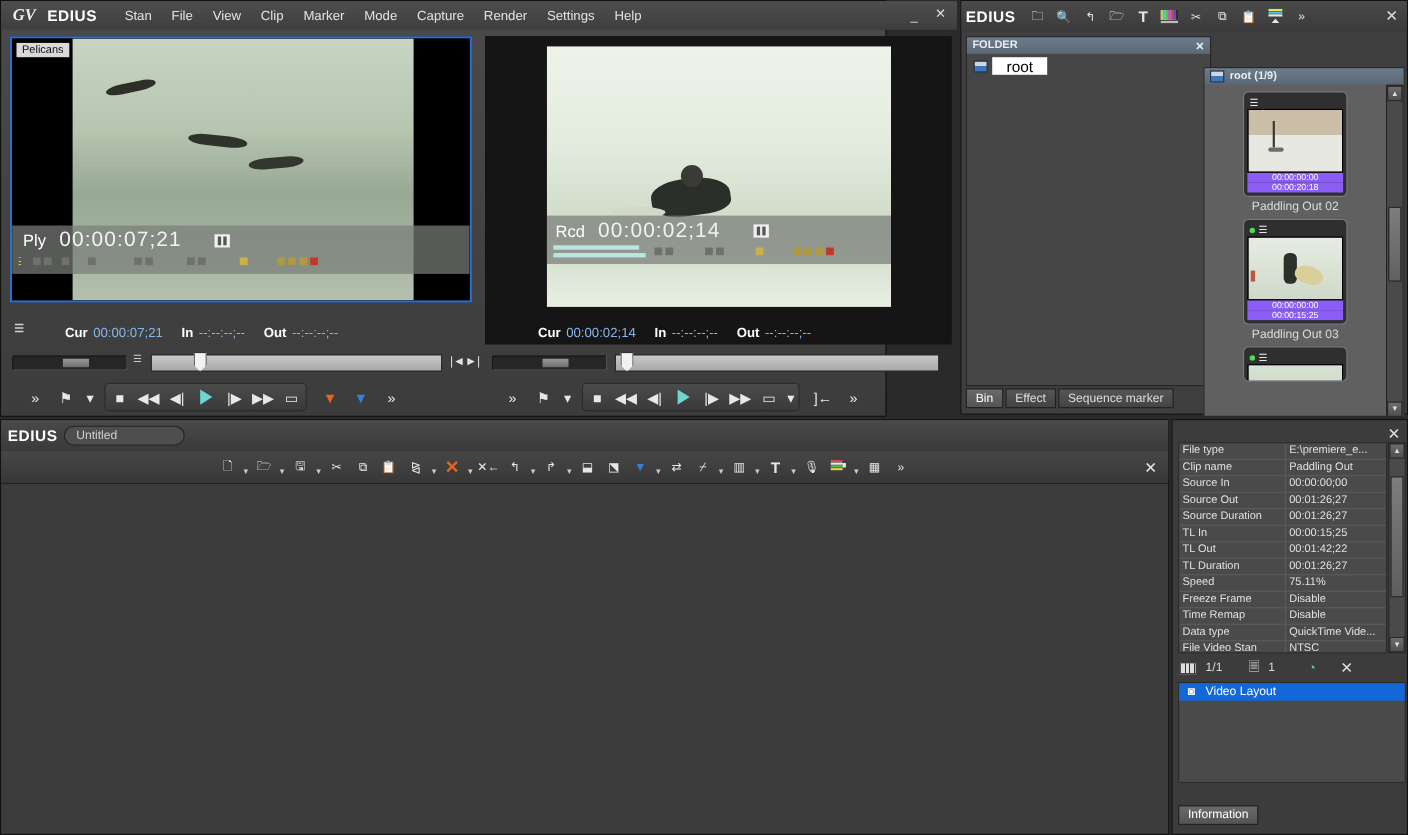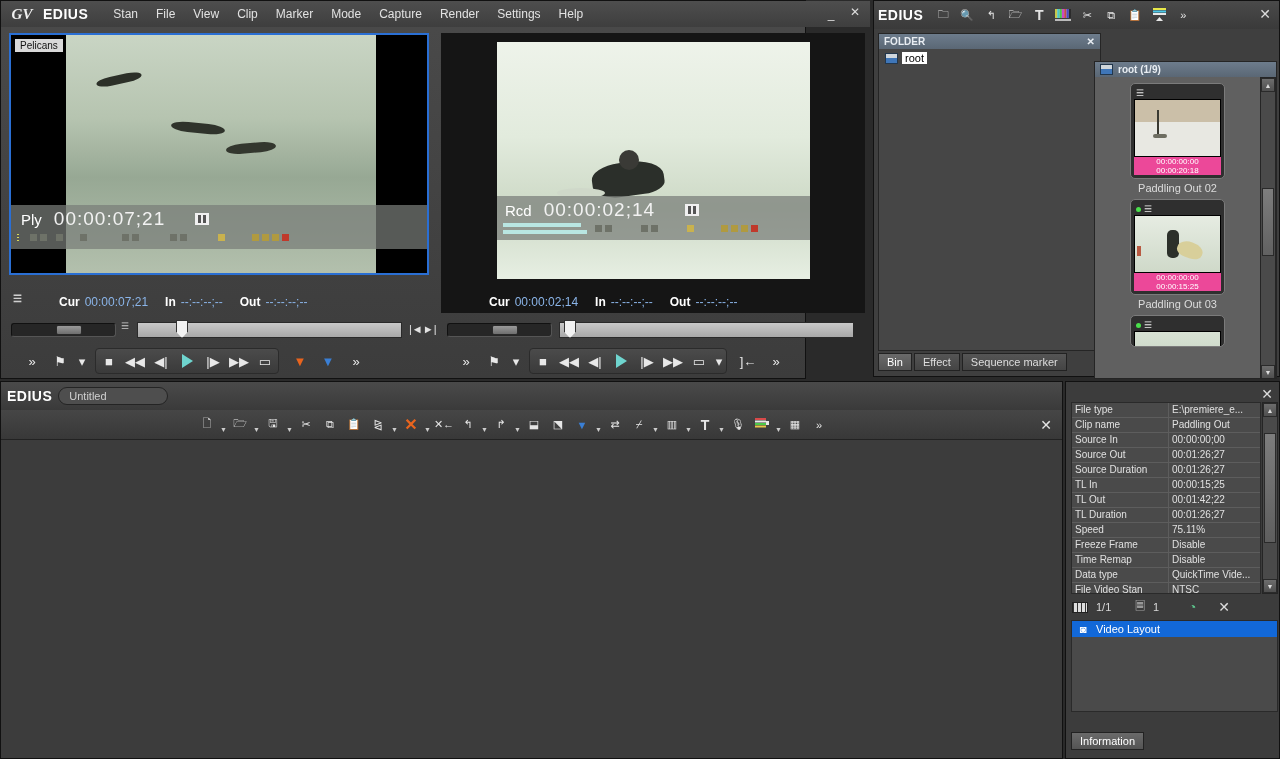--- a/index.html
+++ b/index.html
@@ -66,29 +66,29 @@
      display:flex; align-items:center; padding:0 4px; }
   .bin-ico { width:24px; height:22px; display:flex; align-items:center;
      justify-content:center; color:#e4e4e4; }
   .sub-head { height:15px; background:linear-gradient(#6d7c8c,#5a6775);
      color:#e8edf2; font-size:10px; font-weight:bold; display:flex;
      align-items:center; padding:0 5px; justify-content:space-between; }
   .folder-pane { background:#464646; border:1px solid #252525; }
   .folder-row { display:flex; align-items:center; gap:4px; padding:3px 6px; }
   .folder-ico { width:13px; height:11px; background:linear-gradient(#cfd6dc 0 45%,#3f76b8 45% 100%);
      border:1px solid #22374d; }
-  .sel-text { background:#fff; color:#000; padding:0 3px; font-size:11px; }
+  .sel-text { background:#fff; color:#000; padding:0 13px; font-size:14px; }
   .bin-list { background:#606060; border:1px solid #252525; overflow:hidden; position:relative; }
   .thumb-card { width:95px; background:#2f2f2f; border:1px solid #7b7b7b;
      border-radius:5px; padding:3px; margin:0 auto; }
   .thumb-top { height:12px; display:flex; align-items:center; gap:3px; padding-left:2px; }
   .green-dot { width:5px;height:5px;border-radius:50%;background:#49e04b; }
   .thumb-img { height:58px; background:#9aa99a; border:1px solid #000; overflow:hidden;
      position:relative; }
-  .thumb-tc { background:#ec4899; color:#fff; font-size:8px; text-align:center;
+  .thumb-tc { background:#8b5cf6; color:#fff; font-size:8px; text-align:center;
      line-height:9px; font-family:"Liberation Sans", sans-serif; }
   .thumb-name { text-align:center; color:#dcdcdc; font-size:11px; margin-top:3px; }
   .sbar { background:#4a4a4a; border:1px solid #252525; }
   .sbtn { background:linear-gradient(#6d6d6d,#4f4f4f); border:1px solid #2a2a2a;
      color:#ddd; font-size:7px; display:flex; align-items:center; justify-content:center; }
   .tab { background:linear-gradient(#555,#444); border:1px solid #222;
      color:#ddd; font-size:11px; padding:2px 8px; }
   .tab.active { background:linear-gradient(#6a6a6a,#545454); color:#fff; }
 
   

